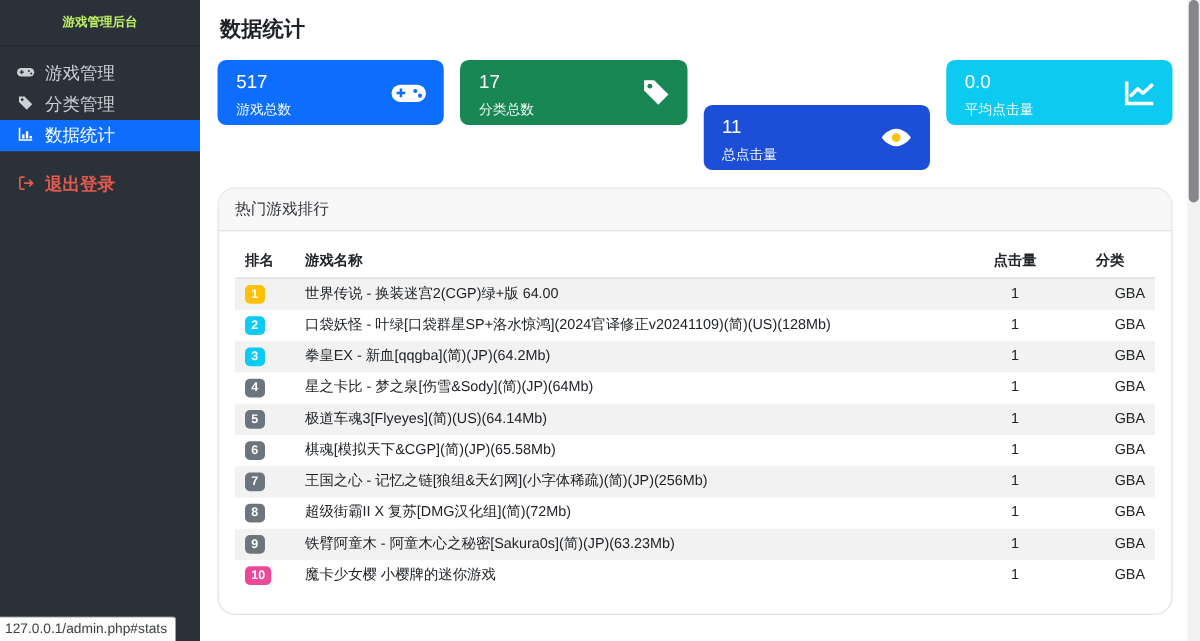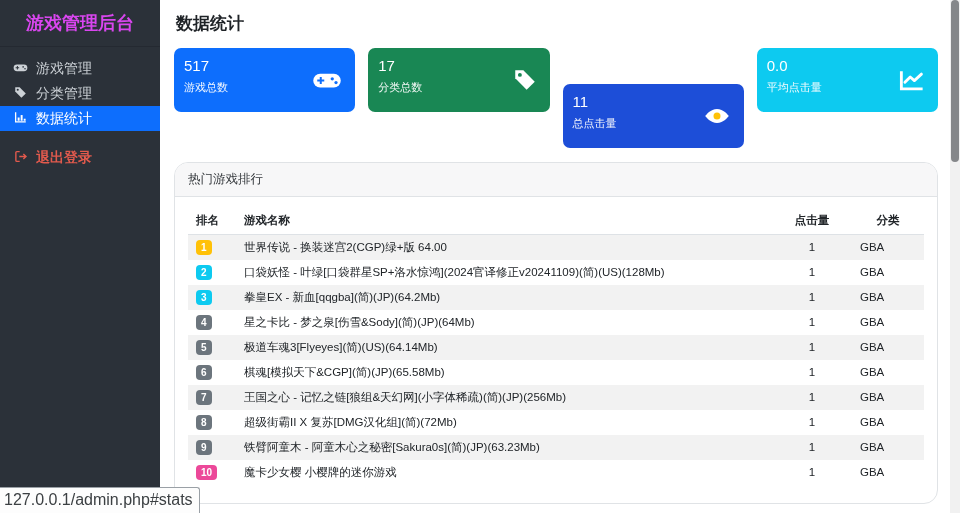--- a/index.html
+++ b/index.html
@@ -9,41 +9,41 @@
     background:#ffffff; font-family:"Liberation Sans","DejaVu Sans",sans-serif;
     color:#212529;
   }
 
   
   .sidebar {
     position:absolute; left:0; top:0; width:160px; height:100%;
     background:#2b3139; color:#ccd1d6;
   }
   .sidebar-title {
-    color:#d946ef; font-weight:bold; font-size:18px; text-align:center;
+    color:#bef264; font-weight:bold; font-size:10px; text-align:center;
     padding:11px 8px 11px; border-bottom:1px solid #242931;
   }
   .nav { padding-top:9px; }
   .nav-item {
     display:flex; align-items:center; gap:8px;
     padding:5px 13px; font-size:14px; line-height:13px; cursor:pointer;
   }
   .nav-item svg { width:15px; height:13px; flex:none; }
   .nav-item.active { color:#fff; }
   .nav .icon-detail { fill:#2b3139; }
   .nav-item.logout { margin-top:14px; color:#e25a4d;font-weight:bold; }
 
   
   .main { position:absolute; left:160px; top:0; right:10px; bottom:0; padding:10px 12px 0 14px; }
   .page-title { font-size:17px; font-weight:bold; color:#1f2327; margin:2px 0 0 2px; }
 
   .cards { display:flex; gap:13px; margin-top:13px; }
   .card {
-    flex:1; height:64px; border-radius:7px; color:#fff;
-    padding:9px 10px; position:relative;
+    flex:1; height:52px; border-radius:7px; color:#fff;
+    padding:9px 15px; position:relative;
   }
   .card-value { font-size:15px; font-weight:500; }
   .card-label { font-size:11px; margin-top:6px; opacity:.95; }
   .card-icon { position:absolute; right:13px; top:50%; transform:translateY(-50%); }
   .card-icon svg { display:block; }
   .card .icon-detail { fill:var(--bg); }
 
   
   .panel { margin-top:14px; border:1px solid #e0e3e6; border-radius:14px; overflow:hidden; background:#fff; }
   .panel-header {
@@ -54,35 +54,35 @@
   table { width:100%; border-collapse:collapse; font-size:11.5px; color:#212529; }
   thead th {
     text-align:left; font-weight:bold; padding:6px 8px;
     border-bottom:1px solid #dee2e6; white-space:nowrap;
   }
   thead th.center { text-align:center; }
   tbody td { padding:5px 8px; line-height:13px; }
   tbody tr:nth-child(odd) { background:#f2f2f2; }
   .col-rank { width:48px; }
   .col-clicks { width:80px; text-align:center; }
-  .col-cat { width:72px; text-align:left; }
+  .col-cat { width:72px; text-align:right; }
   .badge {
     display:inline-block; min-width:12px; padding:2.5px 5px; border-radius:4px;
     font-size:10px; font-weight:bold; color:#fff; text-align:center; line-height:10px;
   }
 
   
   .scrollbar { position:absolute; right:0; top:0; width:10px; height:100%; background:#f1f1f1; }
   .scroll-thumb { position:absolute; top:0; left:1px; width:8px; height:162px; background:#85878a; border-radius:4px; }
 
   
   .status-tooltip {
     position:absolute; left:0; bottom:0; z-index:5;
     background:#fdfdfd; border:1px solid #9aa0a6; border-left:none; border-bottom:none;
-    border-top-right-radius:3px; font-size:16px; color:#3c4043; padding:3px 6px 4px 4px;
+    border-top-right-radius:3px; font-size:11px; color:#3c4043; padding:3px 6px 4px 4px;
   }
 </style>
 </head>
 <body>
 
 <div class="sidebar">
   <div class="sidebar-title">游戏管理后台</div>
   <div class="nav">
 
     <div class="nav-item">

